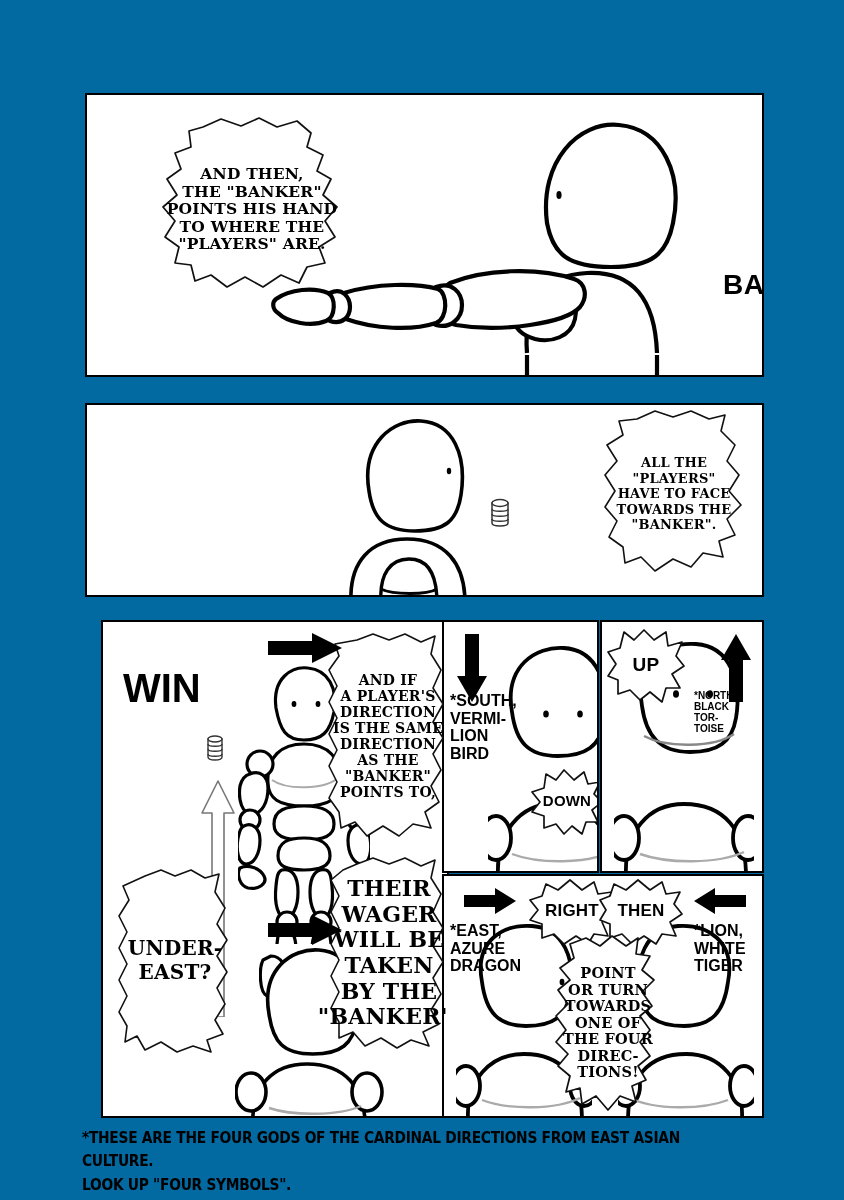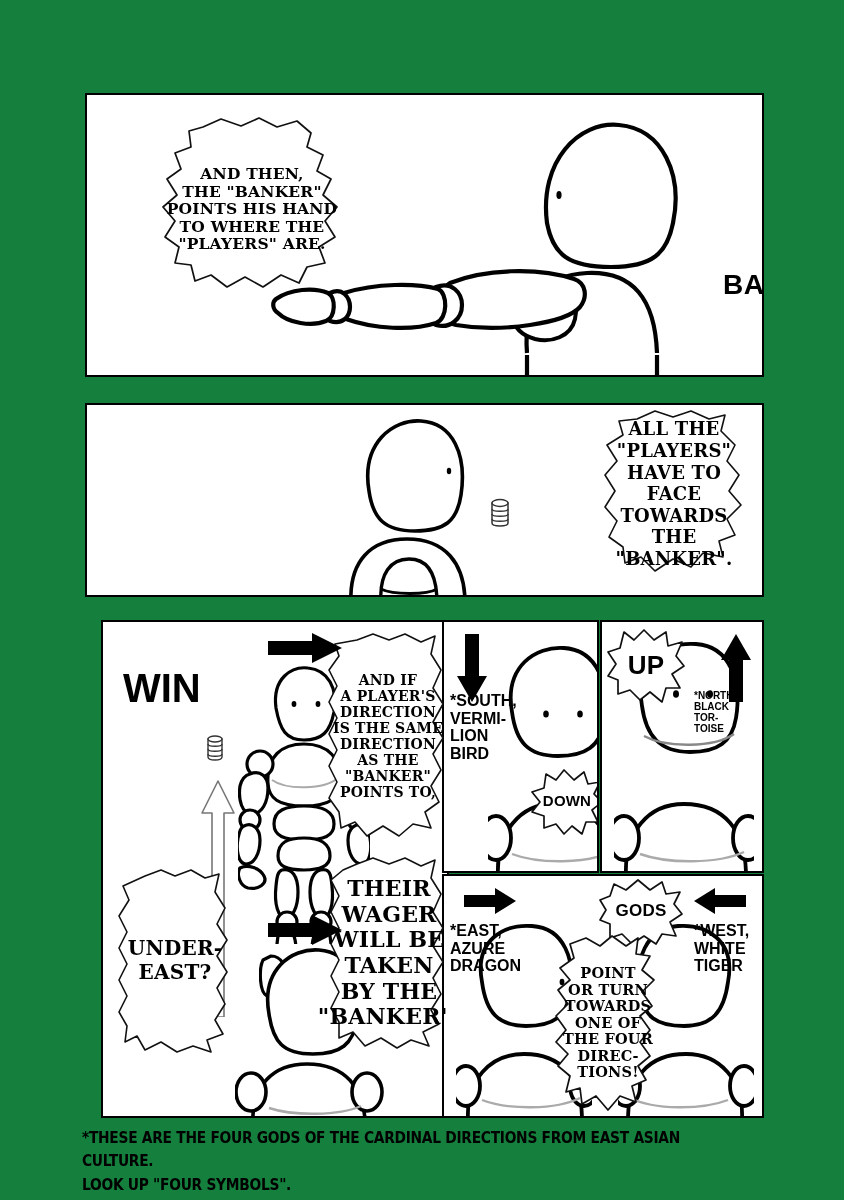--- a/index.html
+++ b/index.html
@@ -1,20 +1,20 @@
 <!DOCTYPE html>
 <html><head>
 <meta charset="utf-8">
 <title>Manga Page</title>
 <style>
   html,body{margin:0;padding:0;background:#ffffff;}
   body{width:844px;height:1200px;position:relative;overflow:hidden;
        font-family:"DejaVu Serif",serif;color:#000;}
 
-  .page{position:absolute;left:0;top:0;width:844px;height:1200px;background:#15803d;}
+  .page{position:absolute;left:0;top:0;width:844px;height:1200px;background:#0369a1;}
 
   
   .panel{position:absolute;border:2px solid #000;background:#fff;box-sizing:border-box;overflow:hidden;}
   #panel-1{left:85px;  top:93px;  width:679px; height:284px;}
   #panel-2{left:85px;  top:403px; width:679px; height:194px;}
   #panel-3{left:101px;  top:620px; width:348px; height:498px;padding-left:14px;}
   #panel-4{left:442px; top:620px; width:157px; height:253px;padding-left:48px;}
   #panel-5{left:600px; top:620px; width:164px; height:253px;}
   #panel-6{left:442px; top:874px; width:322px; height:244px;}
 
@@ -156,21 +156,21 @@
 
 
     <div class="balloon" style="left:516px;top:8px;width:142px;height:162px;">
       <svg width="142" height="162" viewBox="0 0 142 162">
         <path d="M34 6 L52 -2 L70 4 L88 -2 L106 6 L122 2 L118 18
                  L132 32 L124 48 L136 62 L126 78 L138 92 L124 106
                  L132 122 L116 128 L120 144 L100 140 L88 154 L70 146
                  L52 158 L38 144 L22 150 L20 134 L6 124 L14 108
                  L2 94 L12 78 L2 62 L14 48 L4 32 L20 22 L16 8 Z" fill="#fff" stroke="#111" stroke-width="1.6" stroke-linejoin="round"></path>
       </svg>
-      <div class="bubtext" style="font-size:18px;line-height:1.2;">ALL THE
+      <div class="bubtext" style="font-size:13px;line-height:1.2;">ALL THE
 "PLAYERS"
 HAVE TO FACE
 TOWARDS THE
 "BANKER".</div>
     </div>
   </div>
 
   <div class="panel" id="panel-3">
 
     <div class="blocktext" style="left:20px;top:46px;font-size:40px;
@@ -413,21 +413,21 @@
 BLACK
 TOR-
 TOISE</div>
 
     <div class="balloon" style="left:6px;top:6px;width:76px;height:74px;">
       <svg width="76" height="74" viewBox="0 0 76 74">
         <path d="M16 4 L26 12 L36 2 L46 12 L58 4 L60 18 L74 14 L68 28
                  L76 38 L64 46 L72 60 L58 60 L54 74 L42 64 L32 72
                  L22 62 L10 66 L10 52 L0 48 L8 36 L0 24 L12 20 Z" fill="#fff" stroke="#111" stroke-width="1.7" stroke-linejoin="round"></path>
       </svg>
-      <div class="bubtext" style="font-size:26px;font-family:'Liberation Sans',sans-serif;">UP</div>
+      <div class="bubtext" style="font-size:19px;font-family:'Liberation Sans',sans-serif;">UP</div>
     </div>
   </div>
 
   <div class="panel" id="panel-6">
 
     <div class="arrow" style="left:20px;top:12px;">
       <svg width="52" height="26" viewBox="0 0 52 26">
         <path d="M0 7 L31 7 L31 0 L52 13 L31 26 L31 19 L0 19 Z" fill="#000"></path>
       </svg>
     </div>
@@ -465,32 +465,40 @@
         <path d="M110 180 C84 190 36 190 12 178" fill="none" stroke="#aaa" stroke-width="2.4"></path>
       </svg>
     </div>
 
     <div class="blocktext" style="left:6px;top:46px;font-size:16px;line-height:1.1;
          font-family:'Liberation Sans',sans-serif;">*EAST,
 AZURE
 DRAGON</div>
 
     <div class="blocktext" style="left:250px;top:46px;font-size:16px;line-height:1.1;
-         font-family:'Liberation Sans',sans-serif;">*WEST,
+         font-family:'Liberation Sans',sans-serif;">*LION,
 WHITE
 TIGER</div>
 
+    <div class="balloon" style="left:86px;top:2px;width:84px;height:66px;">
+      <svg width="84" height="66" viewBox="0 0 84 66">
+        <path d="M16 6 L28 12 L40 2 L52 12 L64 4 L68 16 L82 14 L76 26
+                 L84 36 L72 44 L78 58 L64 56 L58 66 L46 58 L34 66
+                 L24 56 L12 60 L12 46 L0 42 L8 32 L0 22 L12 18 Z" fill="#fff" stroke="#111" stroke-width="1.7" stroke-linejoin="round"></path>
+      </svg>
+      <div class="bubtext" style="font-size:17px;font-family:'Liberation Sans',sans-serif;">RIGHT</div>
+    </div>
 
     <div class="balloon" style="left:156px;top:2px;width:82px;height:66px;">
       <svg width="82" height="66" viewBox="0 0 82 66">
         <path d="M14 6 L26 12 L38 2 L50 12 L62 4 L66 16 L80 14 L74 26
                  L82 36 L70 44 L76 58 L62 56 L56 66 L44 58 L32 66
                  L22 56 L10 60 L10 46 L0 42 L6 32 L0 22 L10 18 Z" fill="#fff" stroke="#111" stroke-width="1.7" stroke-linejoin="round"></path>
       </svg>
-      <div class="bubtext" style="font-size:17px;font-family:'Liberation Sans',sans-serif;">GODS</div>
+      <div class="bubtext" style="font-size:17px;font-family:'Liberation Sans',sans-serif;">THEN</div>
     </div>
 
     <div class="balloon" style="left:112px;top:58px;width:104px;height:178px;">
       <svg width="104" height="178" viewBox="0 0 104 178">
         <path d="M30 4 L44 12 L56 2 L70 12 L82 4 L80 20 L94 22 L86 36
                  L98 46 L86 58 L96 72 L84 82 L94 96 L84 108 L94 122
                  L82 132 L90 146 L76 152 L80 168 L64 162 L52 176
                  L40 162 L26 170 L24 154 L10 158 L14 142 L2 132
                  L12 120 L0 108 L10 96 L0 82 L12 70 L2 56 L14 46
                  L4 34 L18 24 L14 10 Z" fill="#fff" stroke="#111" stroke-width="1.7" stroke-linejoin="round"></path>

